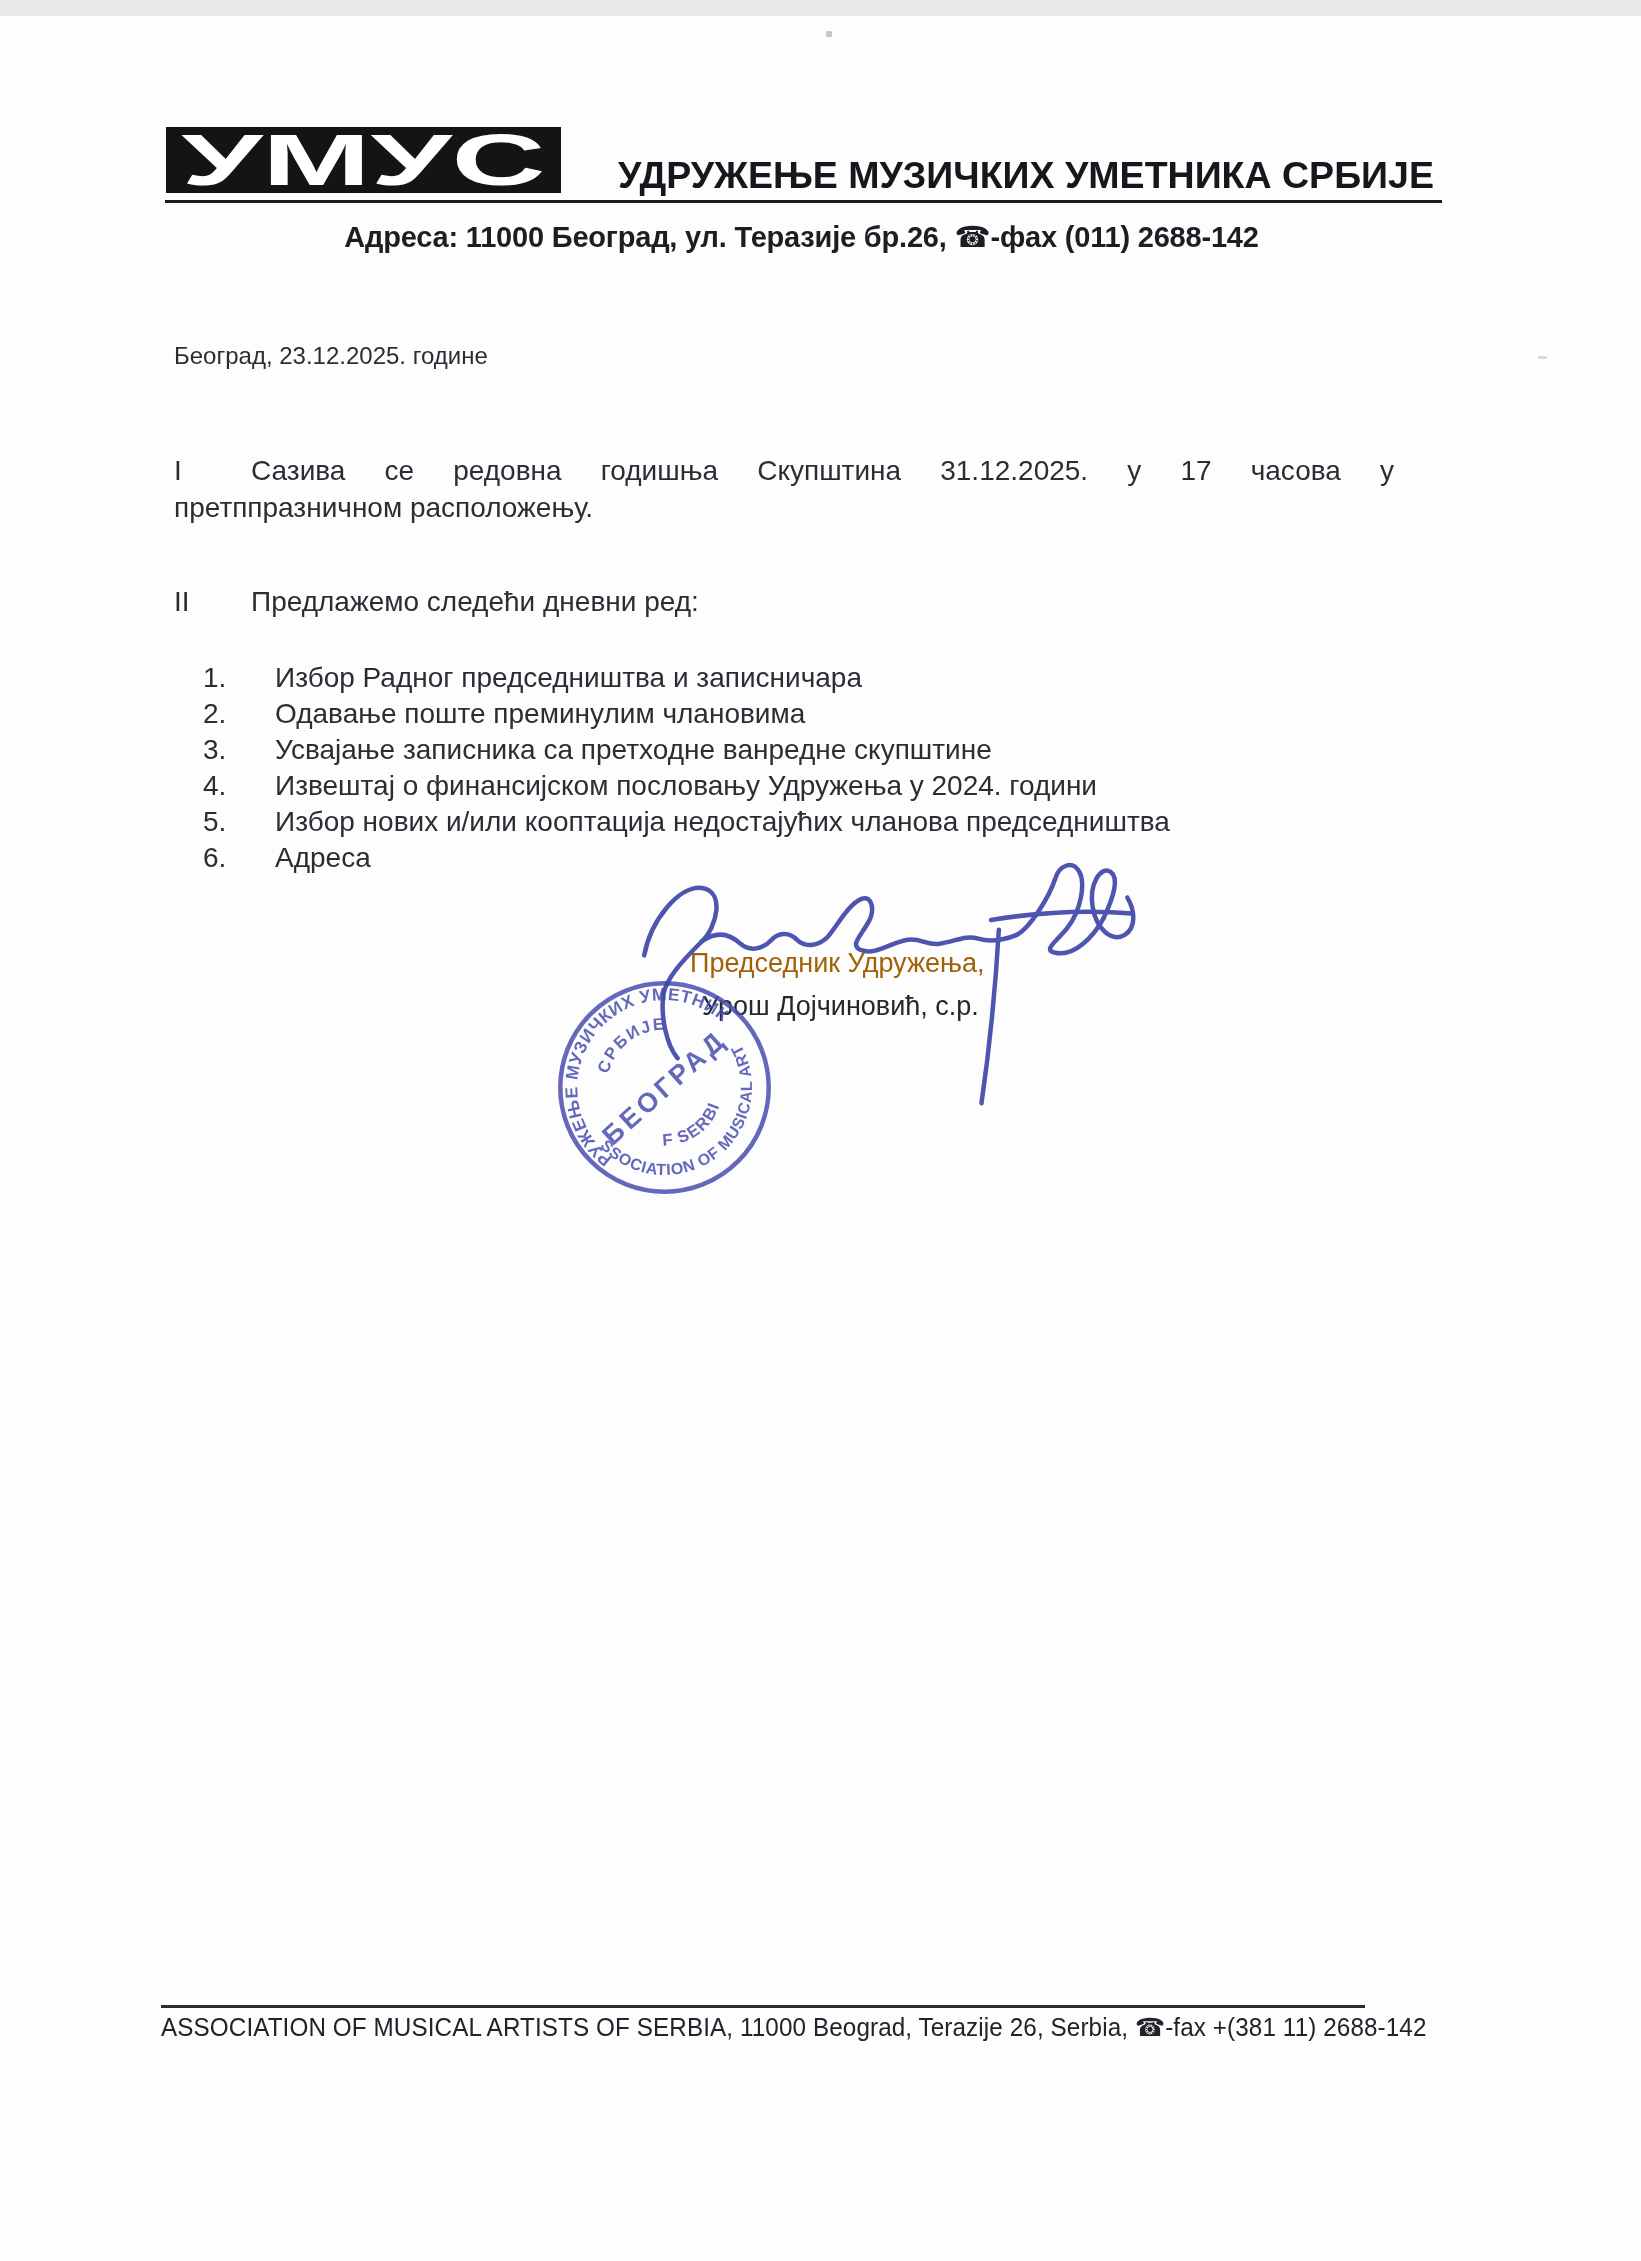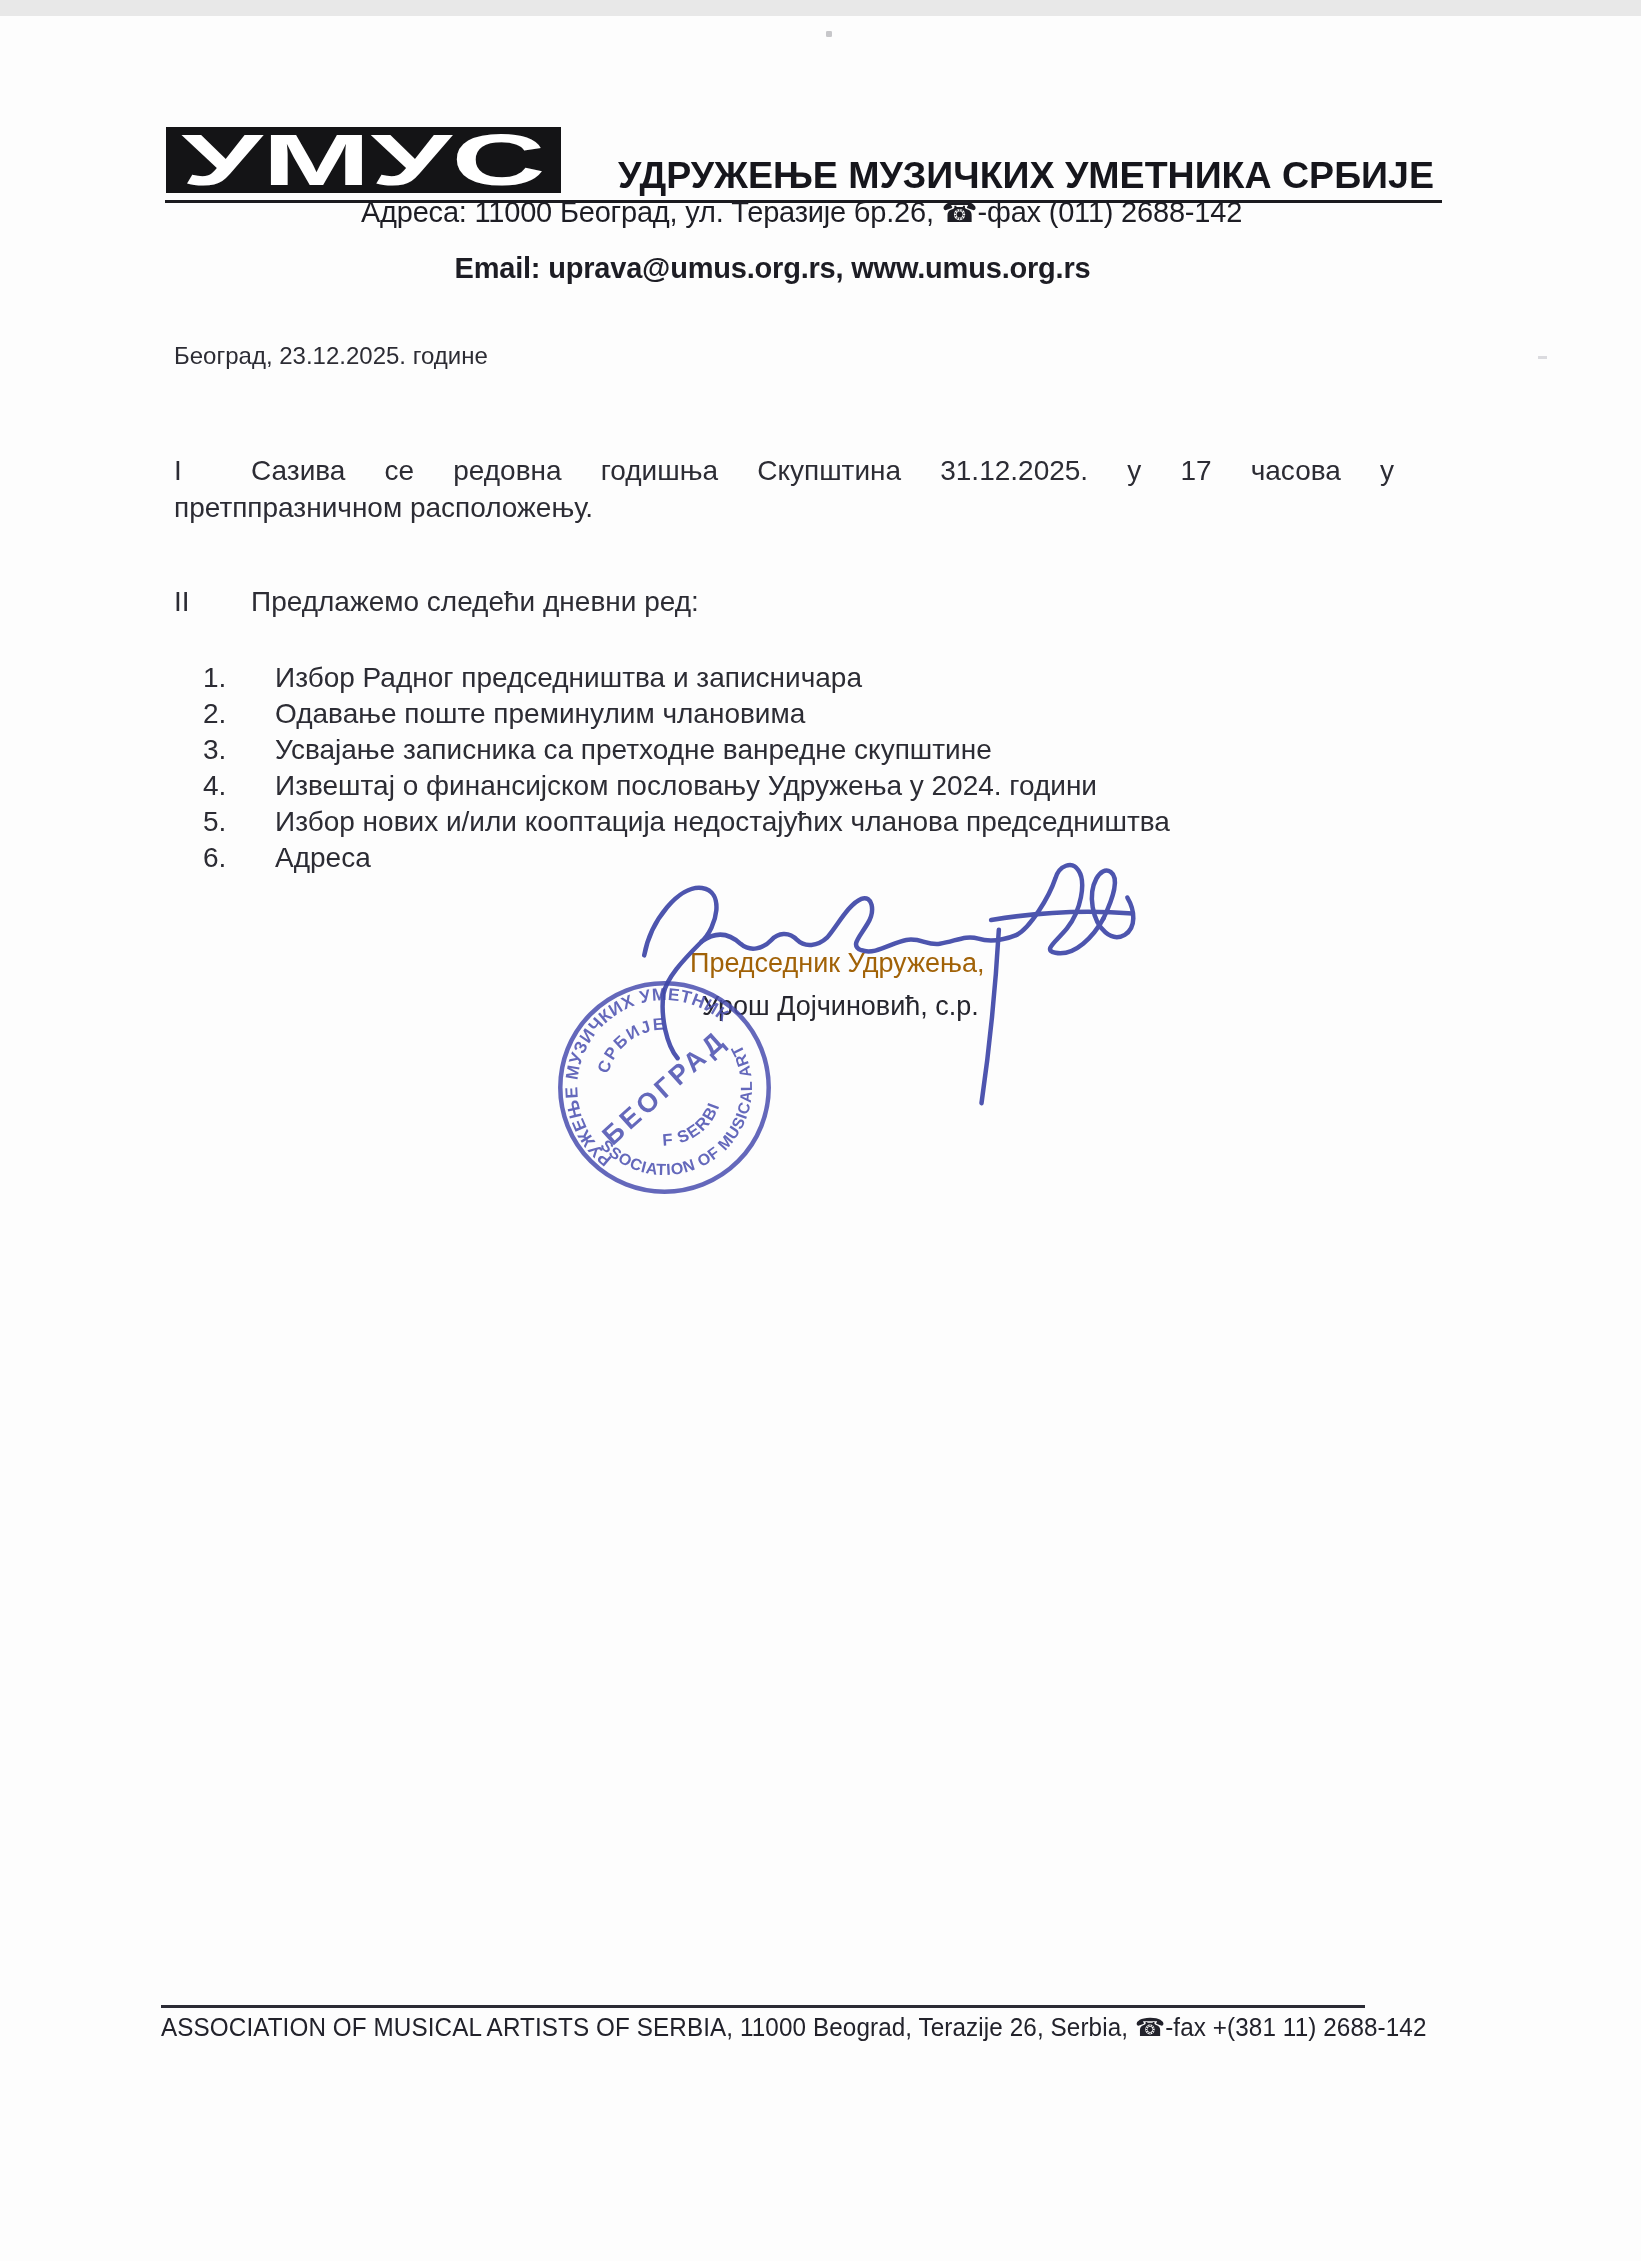--- a/index.html
+++ b/index.html
@@ -7,22 +7,22 @@
     position:relative;width:1641px;height:2261px;margin:16px auto;
     background:#fdfdfd;overflow:hidden;
     font-family:"Liberation Sans","DejaVu Sans",sans-serif;
     color:#2c2c34;
   }
   .abs{position:absolute;}
   
   .logo-box{left:166px;top:111px;width:395px;height:66px;background:#141416;z-index:2;}
   .org-title-svg{left:610px;top:134px;width:832px;height:51px;z-index:2;}
   .header-rule{left:165px;top:184px;width:1277px;height:3.2px;background:#1b1b20;z-index:2;}
-  .address-line{left:0;top:179px;width:1603px;text-align:center;
-    font-size:29px;font-weight:normal;color:#1d1d24;letter-spacing:-0.2px;z-index:2;}
+  .address-line{left:0;top:204px;width:1603px;text-align:center;
+    font-size:29px;font-weight:bold;color:#1d1d24;letter-spacing:-0.2px;z-index:2;}
   .email-line{left:0;top:236px;width:1545px;text-align:center;
     font-size:29px;font-weight:bold;color:#1d1d24;letter-spacing:-0.2px;z-index:2;}
   
   .date-line{left:174px;top:326px;font-size:24px;z-index:2;}
   .para{left:174px;top:436px;width:1220px;font-size:28px;line-height:37px;z-index:2;}
   .para .row1{display:flex;}
   .para .numeral{flex:0 0 77px;}
   .para .rest{flex:1;text-align:justify;text-align-last:justify;}
   .heading2{left:174px;top:570px;width:1220px;display:flex;font-size:28px;z-index:2;align-items:flex-end;}
   .heading2 .numeral{flex:0 0 77px;}
@@ -54,21 +54,20 @@
     </svg>
   </div>
 
   <svg class="abs org-title-svg" viewBox="0 0 1292 80">
     <text x="646" y="60" text-anchor="middle" textLength="1280" lengthAdjust="spacingAndGlyphs" font-family="Liberation Sans, DejaVu Sans, sans-serif" font-size="58" font-weight="bold" fill="#16161c">УДРУЖЕЊЕ МУЗИЧКИХ УМЕТНИКА СРБИЈЕ</text>
   </svg>
 
   <div class="abs header-rule"></div>
 
   <div class="abs address-line">Адреса: 11000 Београд, ул. Теразије бр.26, ☎-фах (011) 2688-142</div>
-  <div class="abs email-line">Email: uprava@umus.org.rs,  www.umus.org.rs</div>
 
   <div class="abs date-line">Београд, 23.12.2025. године</div>
 
   <div class="abs para">
     <div class="row1">
       <span class="numeral">I</span>
       <span class="rest">Сазива се редовна годишња Скупштина 31.12.2025. у 17 часова у</span>
     </div>
     <div class="row2">претппразничном расположењу.</div>
   </div>

